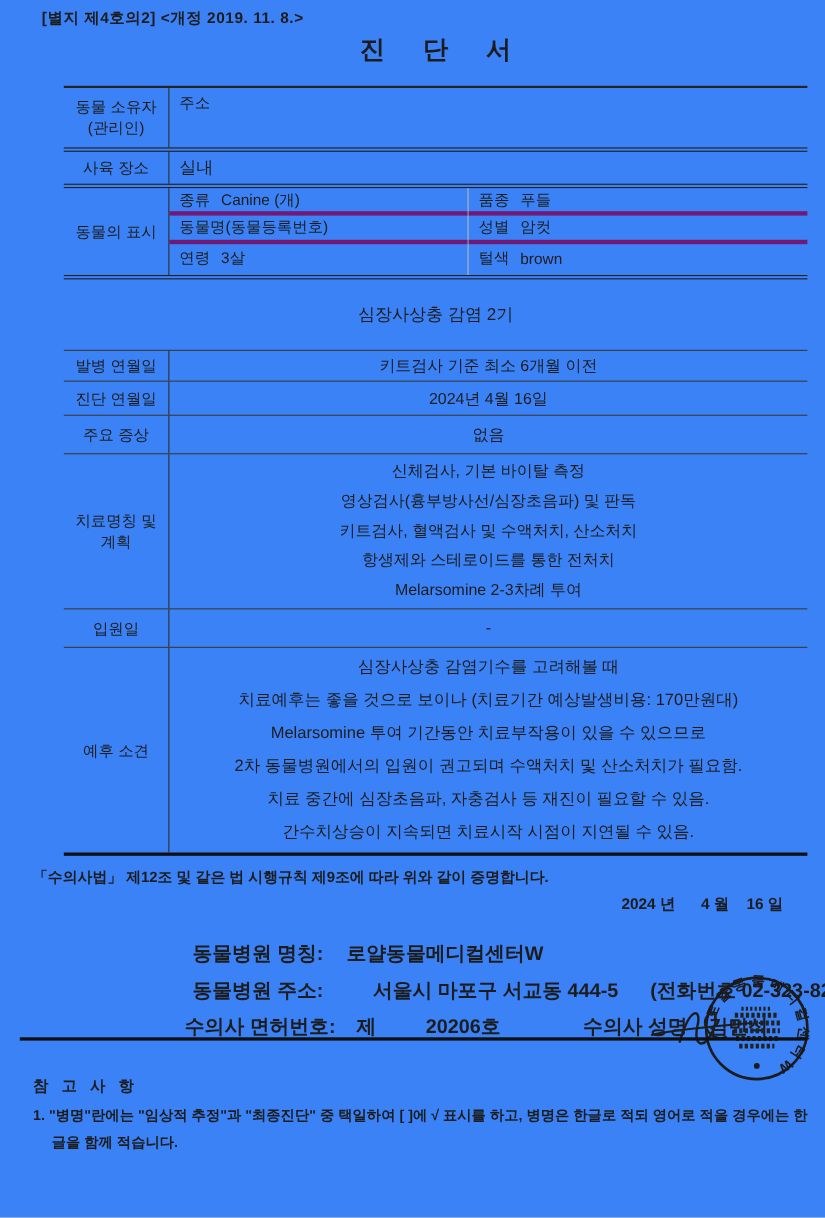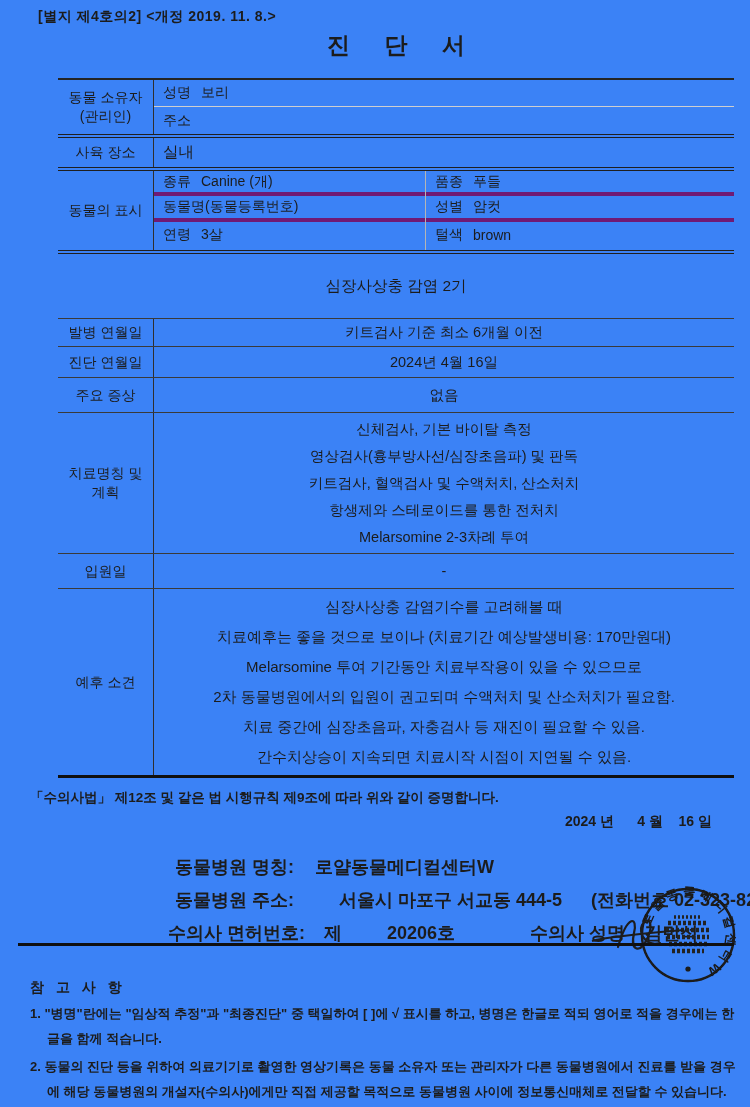--- a/index.html
+++ b/index.html
@@ -64,24 +64,20 @@
   <div class="doc-title">진 단 서</div>
 
   <div class="dtable">
 
     <div class="trow" style="height:54px">
       <div class="tlabel">
         <div>동물 소유자</div>
         <div>(관리인)</div>
       </div>
       <div class="tvalue">
-        <div class="subrow ghost" style="height:27px;box-sizing:border-box;">
-          <span class="flabel">성명</span>
-          <span>보리</span>
-        </div>
         <div class="subrow" style="height:27px">
           <span class="flabel">주소</span>
           <span></span>
         </div>
       </div>
     </div>
 
     <div class="sep-double"></div>
 
     <div class="trow" style="height:29px">
@@ -235,16 +231,15 @@
       <path d="M38 34 h28" stroke="#222" stroke-width="3.5" stroke-dasharray="2 2" fill="none"></path>
       <circle cx="52" cy="86" r="2.6" fill="#1a1a1a"></circle>
     </g>
   </svg>
 
   <div class="rule-thick"></div>
 
   <div class="notes-head">참 고 사 항</div>
   <div class="notes">
     <div class="note-item">1. "병명"란에는 "임상적 추정"과 "최종진단" 중 택일하여 [ ]에 √ 표시를 하고, 병명은 한글로 적되 영어로 적을 경우에는 한글을 함께 적습니다.</div>
-    <div class="note-item">2. 동물의 진단 등을 위하여 의료기기로 촬영한 영상기록은 동물 소유자 또는 관리자가 다른 동물병원에서 진료를 받을 경우에 해당 동물병원의 개설자(수의사)에게만 직접 제공할 목적으로 동물병원 사이에 정보통신매체로 전달할 수 있습니다.</div>
   </div>
 
 </div>
 
 </body></html>

